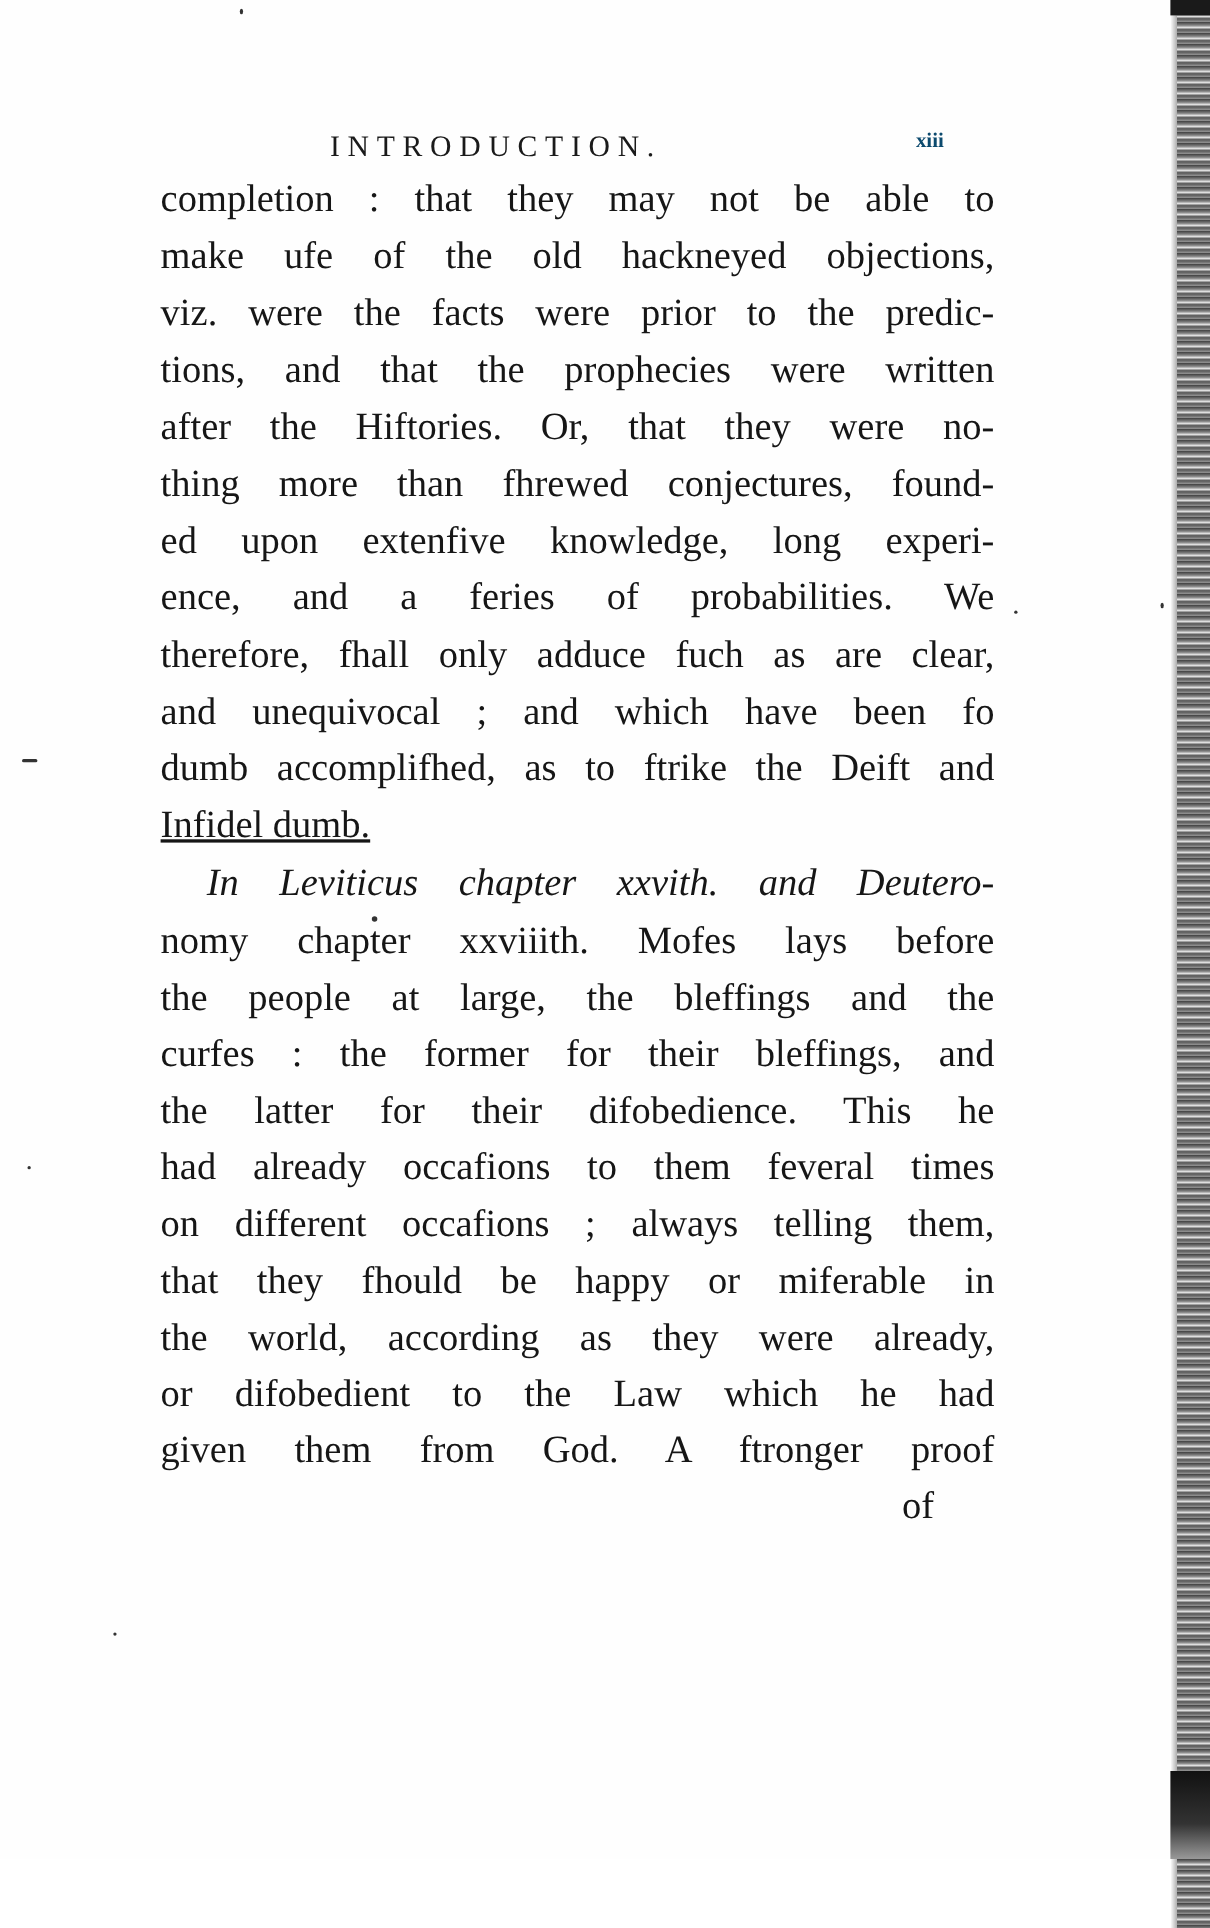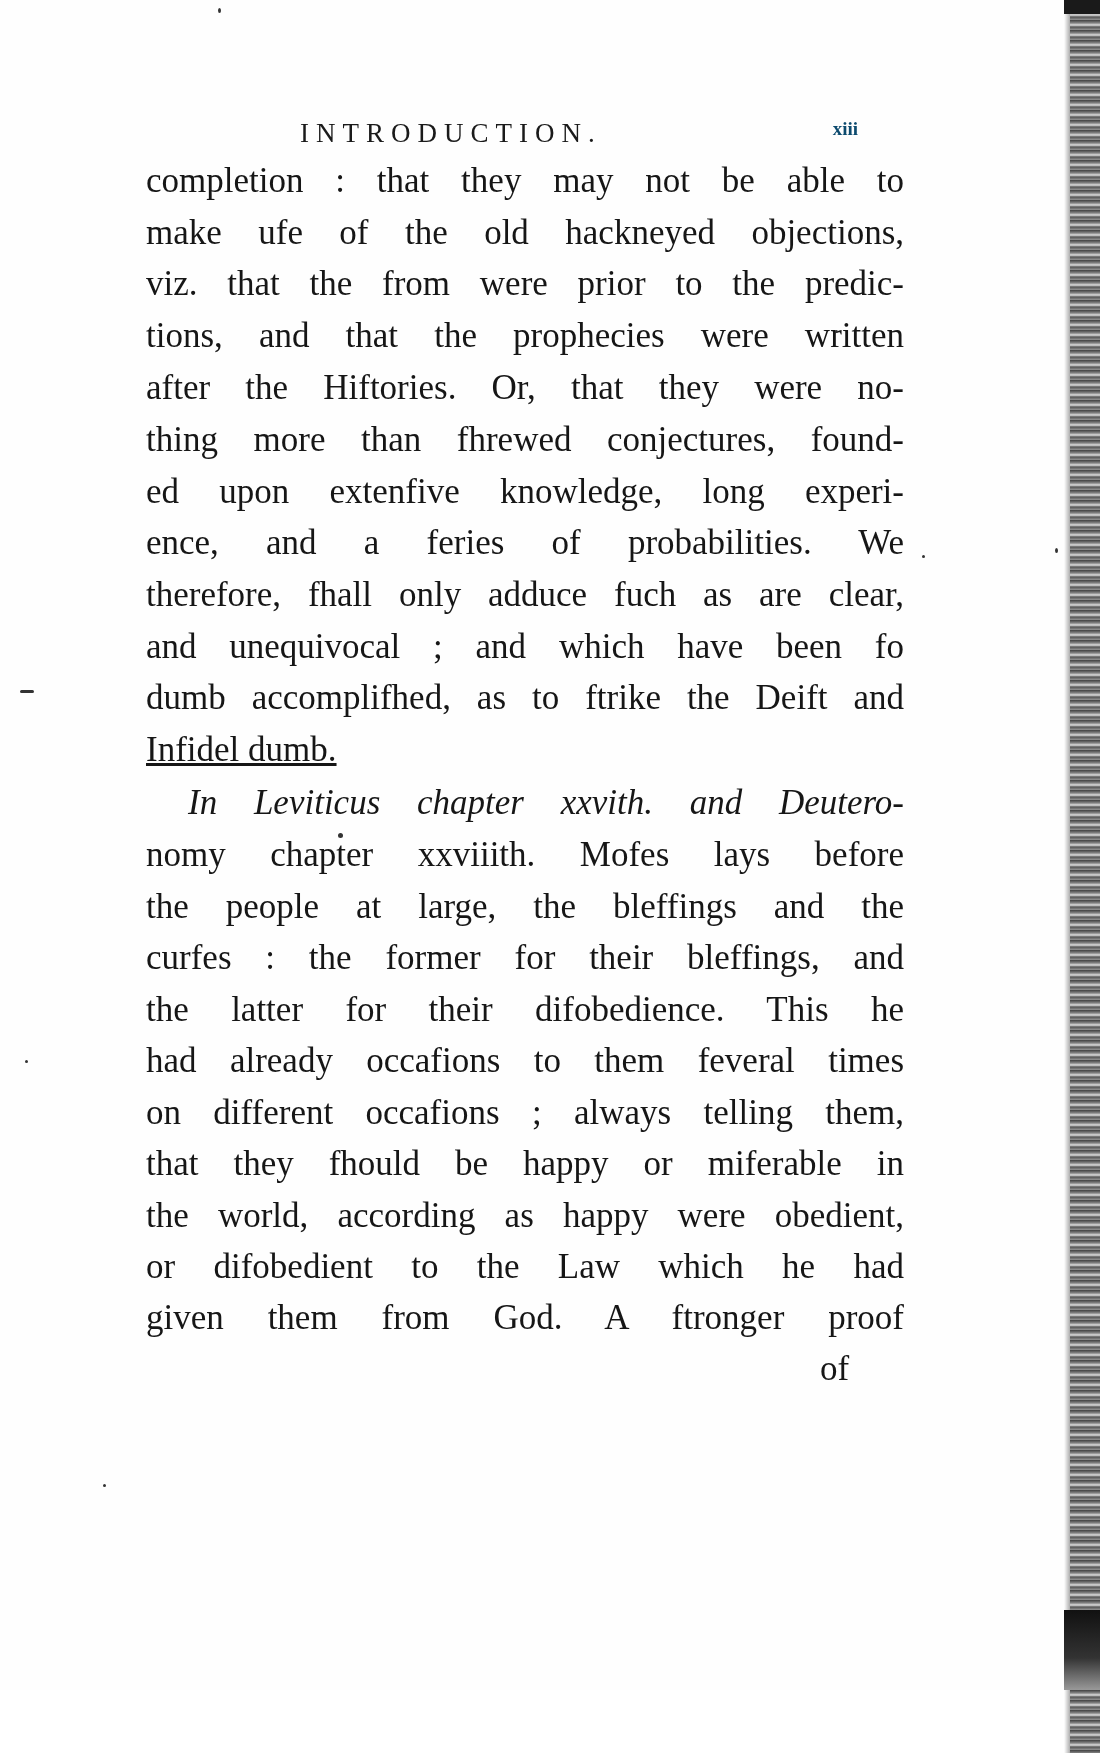--- a/index.html
+++ b/index.html
@@ -123,40 +123,40 @@
 <div class="page">
 
   <div class="running-head">
     <span class="running-title">INTRODUCTION.</span>
     <span class="folio">xiii</span>
   </div>
 
   <div>
     <div class="line" style="top:160px">completion : that they may not be able to</div>
     <div class="line" style="top:212px">make ufe of the old hackneyed objections,</div>
-    <div class="line" style="top:263px">viz. that the from were prior to the predic-</div>
+    <div class="line" style="top:263px">viz. were the facts were prior to the predic-</div>
     <div class="line" style="top:315px">tions, and that the prophecies were written</div>
     <div class="line" style="top:367px">after the Hiftories. Or, that they were no-</div>
     <div class="line" style="top:419px">thing more than fhrewed conjectures, found-</div>
     <div class="line" style="top:471px">ed upon extenfive knowledge, long experi-</div>
     <div class="line" style="top:522px">ence, and a feries of probabilities. We</div>
     <div class="line" style="top:574px">therefore, fhall only adduce fuch as are clear,</div>
     <div class="line" style="top:626px">and unequivocal ; and which have been fo</div>
     <div class="line" style="top:677px">dumb accomplifhed, as to ftrike the Deift and</div>
     <div class="line last-short" style="top:729px">Infidel dumb.</div>
 
     <div class="line indent" style="top:782px">In Leviticus chapter xxvith. and Deutero-</div>
     <div class="line" style="top:834px">nomy chapter xxviiith. Mofes lays before</div>
     <div class="line" style="top:886px">the people at large, the bleffings and the</div>
     <div class="line" style="top:937px">curfes : the former for their bleffings, and</div>
     <div class="line" style="top:989px">the latter for their difobedience. This he</div>
     <div class="line" style="top:1040px">had already occafions to them feveral times</div>
     <div class="line" style="top:1092px">on different occafions ; always telling them,</div>
     <div class="line" style="top:1143px">that they fhould be happy or miferable in</div>
-    <div class="line" style="top:1195px">the world, according as happy were obedient,</div>
+    <div class="line" style="top:1195px">the world, according as they were already,</div>
     <div class="line" style="top:1246px">or difobedient to the Law which he had</div>
     <div class="line" style="top:1297px">given them from God. A ftronger proof</div>
   </div>
 
   <div class="catchword" style="top:1348px">of</div>
 
   <div class="speck" style="left:218px;top:8px;width:3px;height:5px"></div>
   <div class="speck" style="left:20px;top:690px;width:14px;height:3px;border-radius:2px"></div>
   <div class="speck" style="left:835px;top:330px;width:3px;height:3px"></div>
   <div class="speck" style="left:922px;top:555px;width:3px;height:3px"></div>

